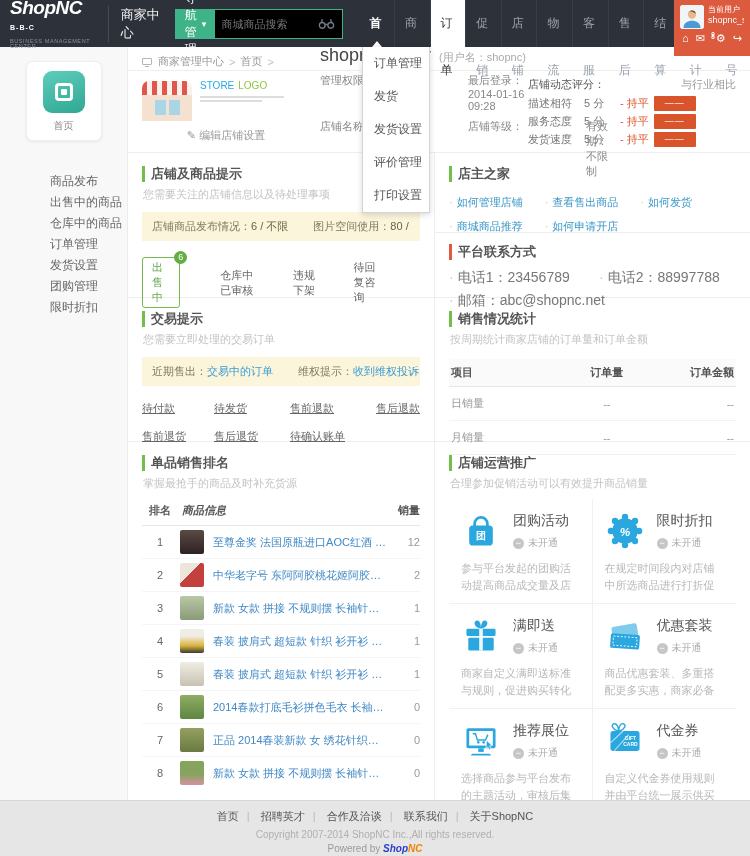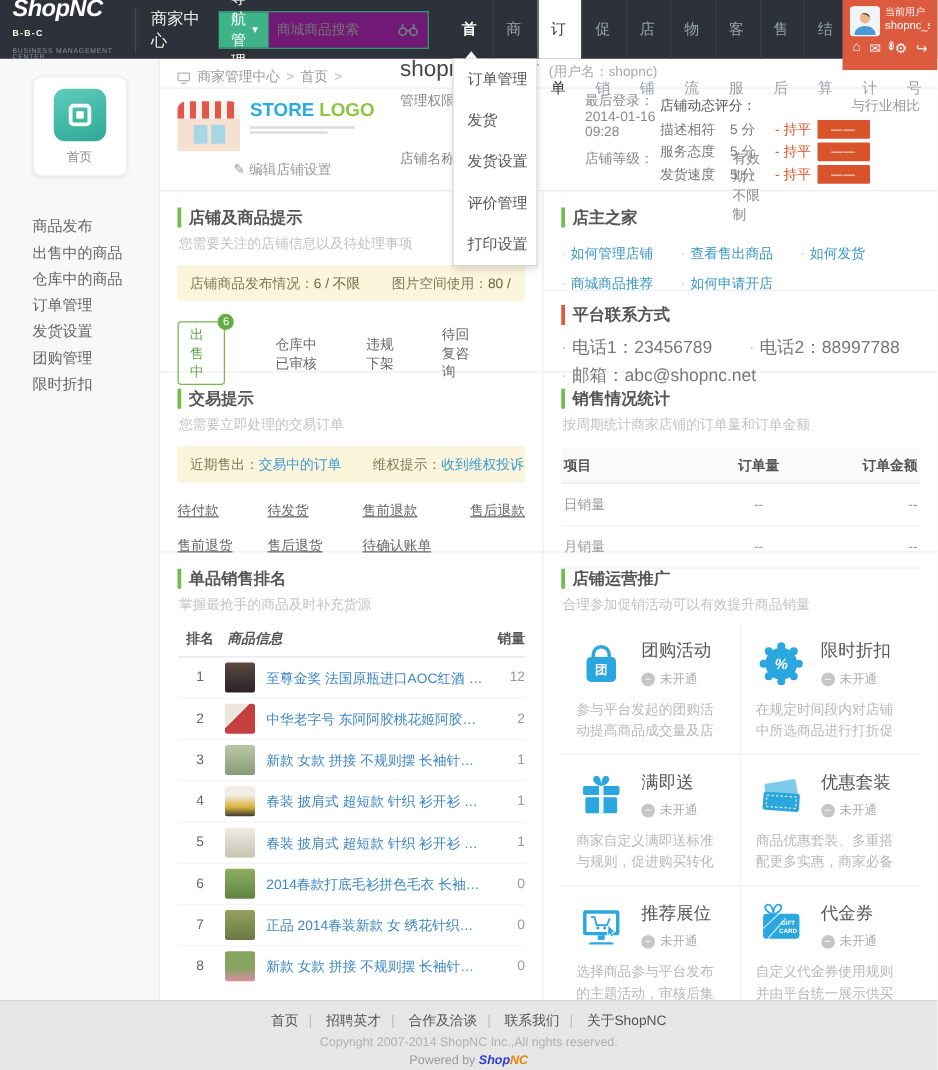--- a/index.html
+++ b/index.html
@@ -9,21 +9,21 @@
   
   .hdr { height:47px; background:#2c313a; display:flex; align-items:center; position:relative; z-index:20; }
   .logo { margin-left:10px; color:#fff; line-height:1; cursor:pointer; }
   .logo .l1 { font-size:19px; font-weight:bold; font-style:italic; letter-spacing:-0.5px; }
   .logo .l1 small { font-size:7px; font-style:normal; letter-spacing:1px; vertical-align:3px; }
   .logo .l2 { font-size:5.5px; color:#8b919b; letter-spacing:0.6px; margin-top:3px; }
   .portal { border-left:1px solid #454b55; margin-left:12px; padding-left:12px; font-size:13px; color:#f0f0f0; }
   .searchwrap { display:flex; align-items:stretch; height:30px; margin-left:13px; border:1px solid #3eb388; }
   .navbtn { background:#3eb388; color:#fff; font-size:12px; display:flex; align-items:center; padding:0 9px; cursor:pointer; }
   .navbtn .caret { font-size:9px; margin-left:5px; }
-  .searchbox { display:flex; align-items:center; background:#701a75; }
+  .searchbox { display:flex; align-items:center; background:#000000; }
   .searchbox input { width:96px; background:transparent; border:none; outline:none; color:#8a94a0; font-size:11px; padding:0 6px; font-family:inherit; }
   .searchbox .bino { padding:0 7px; cursor:pointer; display:flex; align-items:center; }
   .topnav { display:flex; align-items:center; height:47px; margin-left:16px; }
   .topnav .item { position:relative; height:47px; line-height:47px; padding:0 10px; font-size:12px; color:#9aa1ac; cursor:pointer; border-left:1px solid #383e48; }
   .topnav .item:first-child { border-left:none; }
   .topnav .item.active { color:#fff; font-weight:bold; }
   .topnav .item.active::after { content:''; position:absolute; bottom:0; left:50%; margin-left:-5px; border:5px solid transparent; border-bottom:6px solid #fbfbfb; border-top:none; }
   .topnav .item.open { background:#fff; color:#333; }
 
   
@@ -42,40 +42,40 @@
   .dropdown .d-item { padding:8px 0 8px 11px; font-size:12px; color:#555; cursor:pointer; background:#fff; }
 
   
   .page { display:flex; height:753px; }
   .sidebar { width:128px; background:#f8f8f8; border-right:1px solid #ececec; flex:none; }
   .home-card { width:76px; margin:14px auto 0; background:#fff; border:1px solid #f0f0f0; border-radius:7px; box-shadow:0 1px 3px rgba(0,0,0,.07); padding:9px 0 7px; text-align:center; cursor:pointer; }
   .home-ic { width:42px; height:42px; margin:0 auto; border-radius:9px; background:linear-gradient(160deg,#5ecdbb,#2fa893); position:relative; }
   .home-ic::before { content:''; position:absolute; left:12px; top:12px; width:12px; height:12px; border:3px solid #fff; border-radius:4px; }
   .home-ic::after { content:''; position:absolute; left:18px; top:18px; width:6px; height:6px; background:#fff; border-radius:1px; }
   .home-lbl { font-size:10px; color:#8a8a8a; margin-top:6px; }
-  .side-menu { margin-top:30px; }
+  .side-menu { margin-top:30px;margin-left:24px; }
   .side-menu .s-item { font-size:12px; color:#666; padding:4px 0 4px 26px; line-height:13px; cursor:pointer; }
 
   .main { flex:1; background:#fff; overflow:hidden; }
   .crumb { height:24px; padding:6px 14px 0; font-size:11px; color:#999; border-bottom:1px solid #eee; display:flex; align-items:center; }
   .bc-icon { display:inline-block; width:10px; height:7px; border:1px solid #b5b5b5; border-radius:1px; position:relative; margin-right:6px; }
   .bc-icon::after { content:''; position:absolute; left:2px; right:2px; bottom:-3px; height:1px; background:#b5b5b5; }
   .crumb a { color:#999; text-decoration:none; cursor:pointer; }
   .crumb .sep { margin:0 5px; color:#c0c0c0; }
 
   
   .store { height:82px; border-bottom:1px solid #eee; display:flex; align-items:center; padding:8px 14px; }
   .brand { width:168px; flex:none; }
   .brand-row { display:flex; align-items:flex-start; }
   .awn-wrap { width:50px; flex:none; }
   .awning { height:14px; border-radius:7px 7px 0 0; background:repeating-linear-gradient(90deg,#e2574b 0 5px,#f7f3ec 5px 10px); }
   .shopbody { height:26px; background:#f4e1d0; display:flex; justify-content:center; align-items:center; gap:3px; }
   .shopbody i { width:11px; height:15px; background:#a9d6e7; }
   .brand-txt { margin-left:8px; line-height:1; }
-  .bt1 { font-size:15px; font-weight:bold; }
+  .bt1 { font-size:10px; font-weight:normal; }
   .bt1 .b { color:#29aae1; } .bt1 .g { color:#8cc63f; margin-left:4px; }
   .bt-lines { margin-top:5px; }
   .bt-lines i { display:block; height:2px; background:#ddd; margin-bottom:2px; }
   .bt-lines i:nth-child(1){ width:84px; } .bt-lines i:nth-child(2){ width:62px; }
   .edit-link { font-size:11px; color:#999; margin-top:7px; text-align:center; cursor:pointer; }
   .s-info { flex:1; padding-left:10px; min-width:0; }
   .s-name-row { display:flex; align-items:baseline; }
   .s-name { font-size:18px; color:#444; }
   .s-meta { font-size:11px; color:#aaa; margin-left:8px; }
   .s-row { display:flex; font-size:11px; color:#888; margin-top:7px; }

